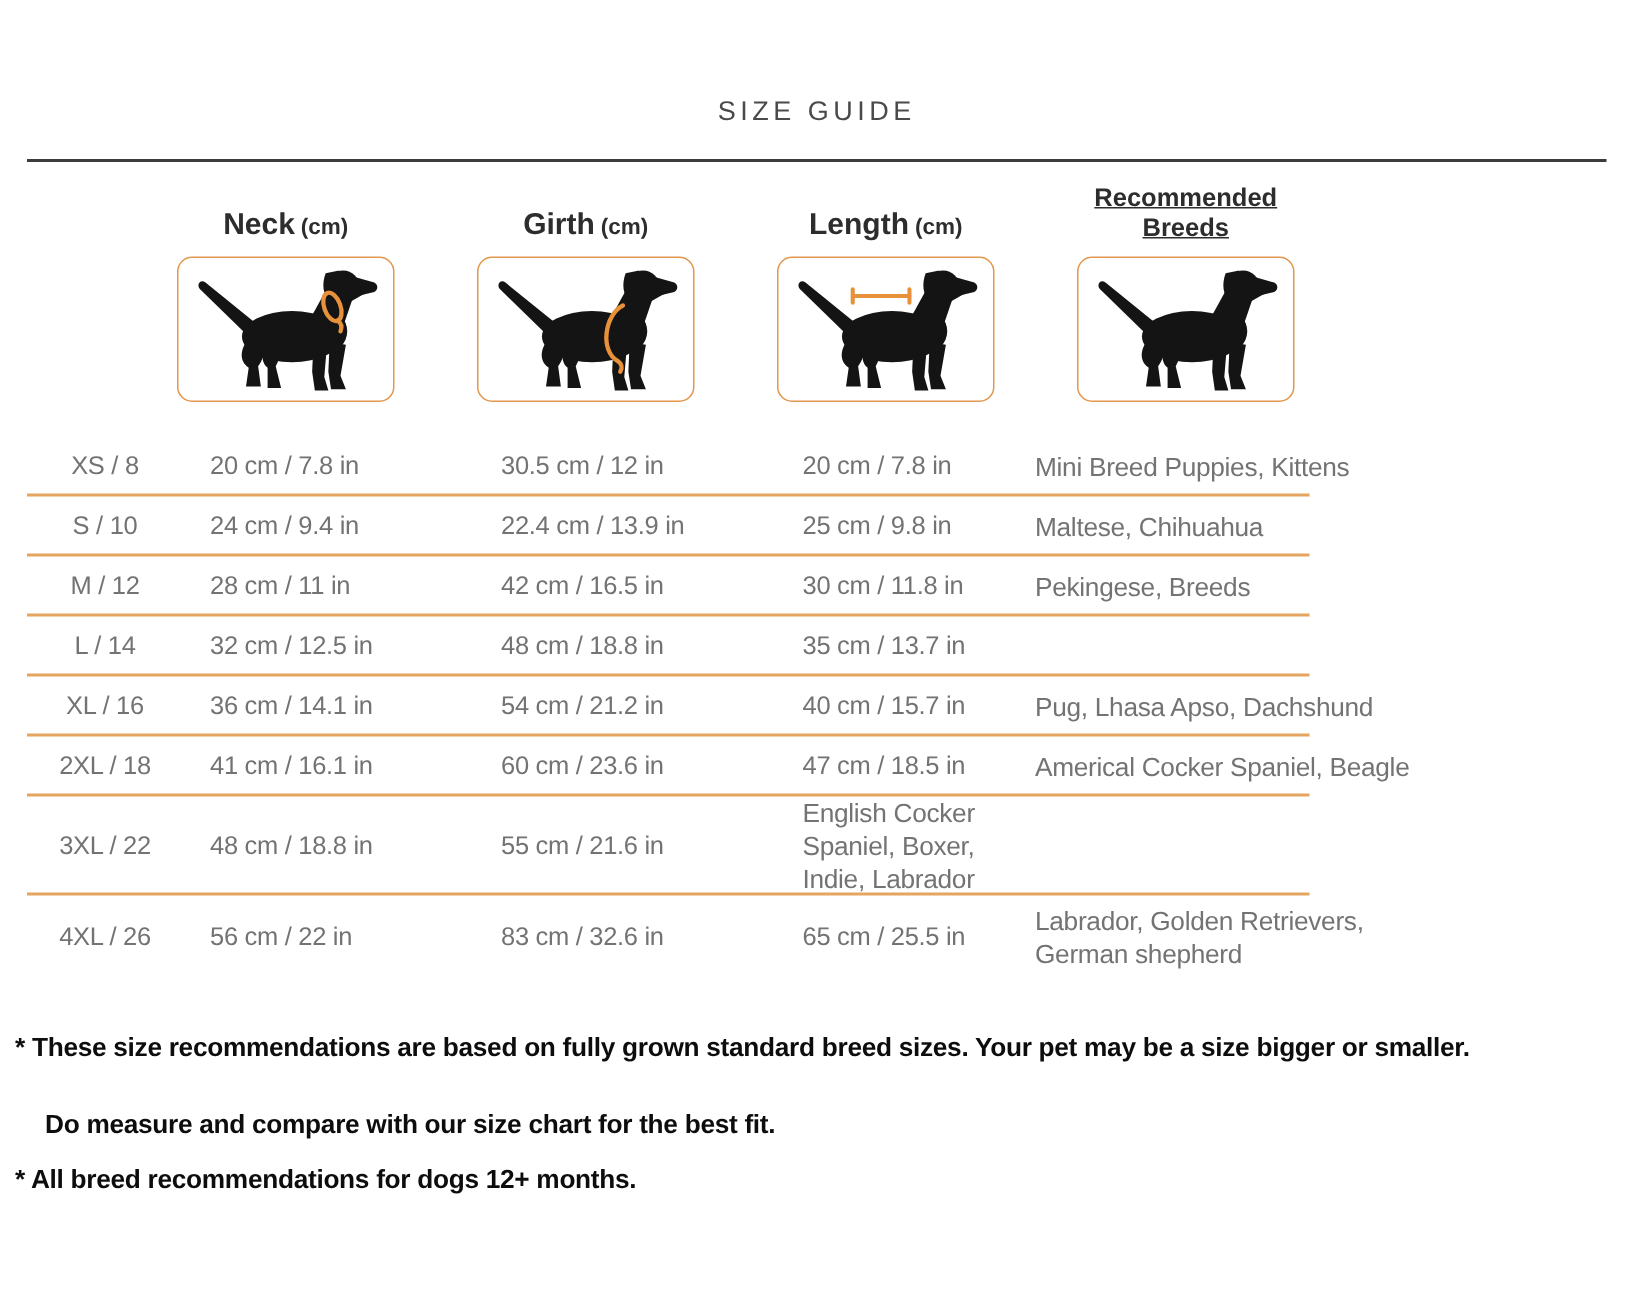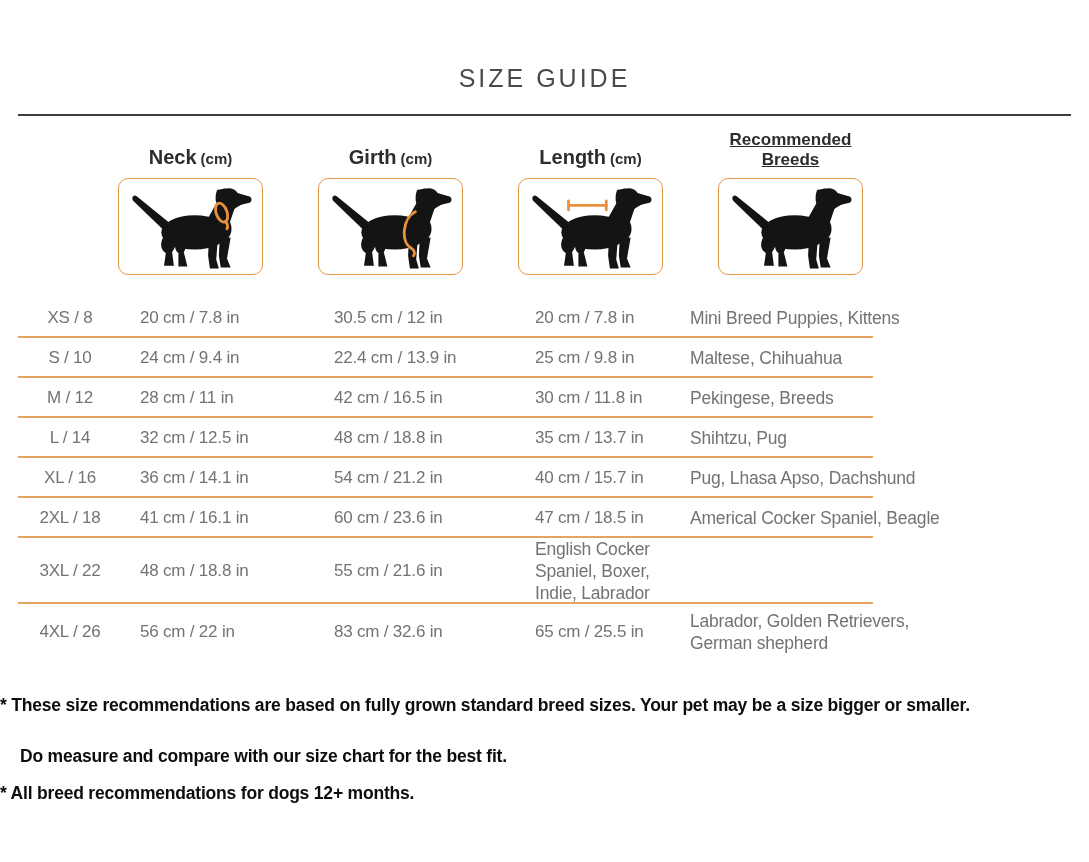--- a/index.html
+++ b/index.html
@@ -9,21 +9,21 @@
     font-family:"Liberation Sans", "DejaVu Sans", sans-serif;
     color:#1b1b1b;
     position:relative;
     overflow:hidden;
   }
   .page { padding-top:64px; }
 
   
   .title {
     text-align:center;
-    font-size:25px;
+    font-size:18px;
     letter-spacing:3px;
     font-weight:400;
     color:#4a4a4a;
   }
   .title-divider {
     margin:21px 18px 0 18px;
     height:2px;
     background:#3c3c3c;
     border:none;
   }
@@ -72,21 +72,21 @@
     width:855px; height:2px;
     background:#e5a55e;
   }
   .size-row:last-child::after { display:none; }
   .size-row:last-child { min-height:60px; padding:6px 17px 10px 0; }
   .cell-size   { text-align:center; }
   .cell-neck   { padding-left:18px; }
   .cell-breeds { font-size:17.5px; white-space:pre-line; line-height:22px; }
 
   
-  .notes { margin-top:30px; }
+  .notes { margin-top:30px; padding-left:10px; }
   .note-line {
     font-size:17.5px;
     font-weight:700;
     color:#0d0d0d;
     line-height:23px;
     letter-spacing:-0.2px;
   }
   .note-line.indent { padding-left:20px;margin-top:28px; }
   .note-line.gap-before { margin-top:14px; }
 
@@ -196,21 +196,20 @@
       <div class="cell-girth">42 cm / 16.5 in</div>
       <div class="cell-length">30 cm / 11.8 in</div>
       <div class="cell-breeds">Pekingese, Breeds</div>
     </div>
 
     <div class="size-row">
       <div class="cell-size">L / 14</div>
       <div class="cell-neck">32 cm / 12.5 in</div>
       <div class="cell-girth">48 cm / 18.8 in</div>
       <div class="cell-length">35 cm / 13.7 in</div>
-      <div class="cell-breeds">Shihtzu, Pug</div>
     </div>
 
     <div class="size-row">
       <div class="cell-size">XL / 16</div>
       <div class="cell-neck">36 cm / 14.1 in</div>
       <div class="cell-girth">54 cm / 21.2 in</div>
       <div class="cell-length">40 cm / 15.7 in</div>
       <div class="cell-breeds">Pug, Lhasa Apso, Dachshund</div>
     </div>
 

